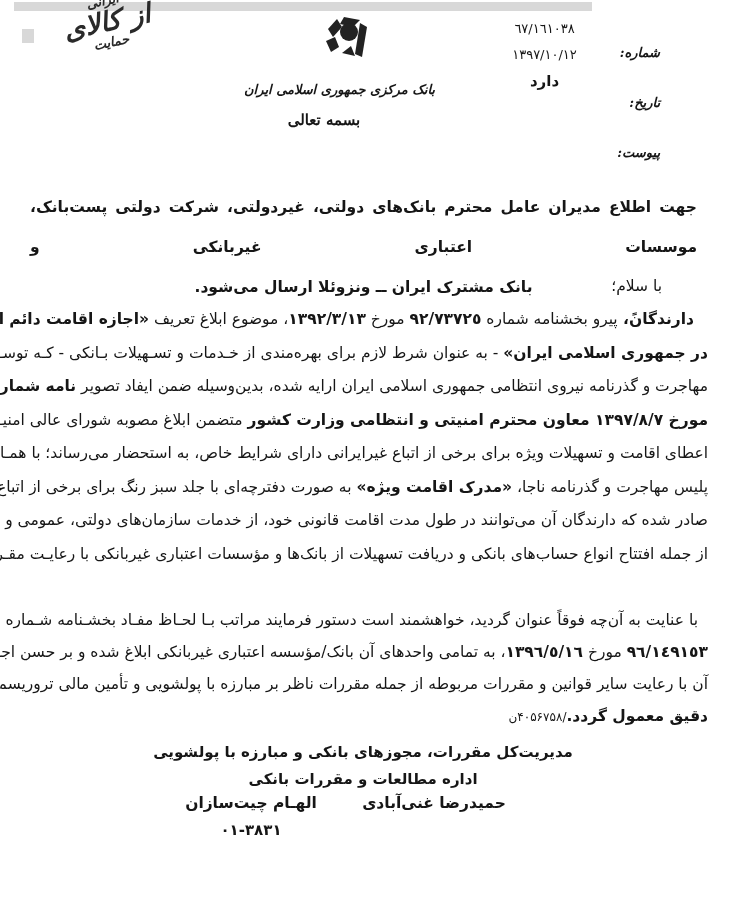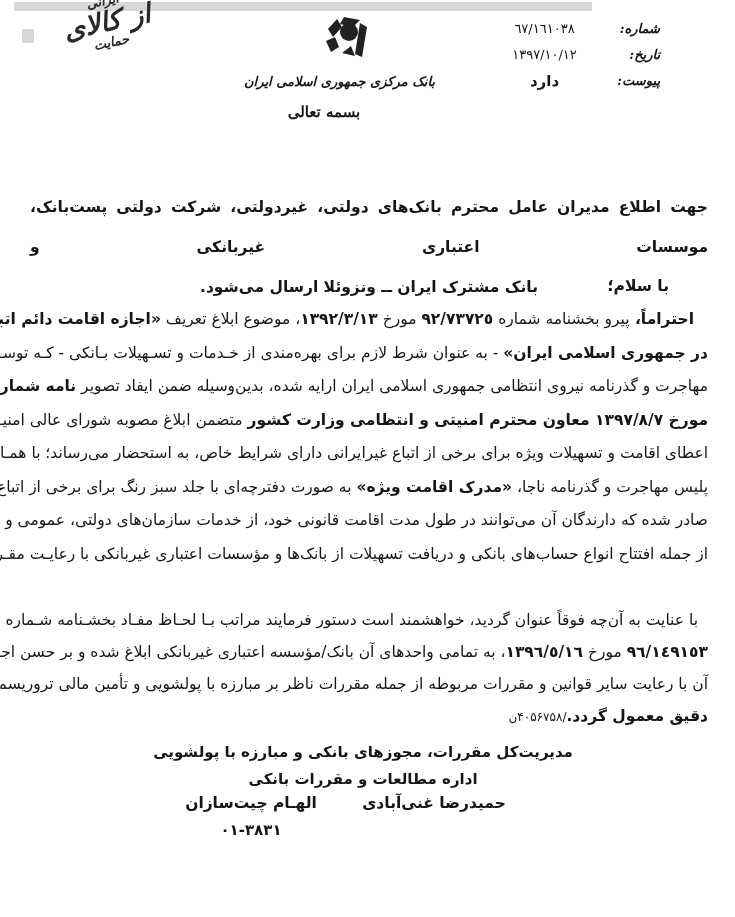--- a/index.html
+++ b/index.html
@@ -25,38 +25,38 @@
     font-weight:bold;font-style:italic;
     color:#2a2a2a;line-height:1.05;
   }
   .stamp .s-top{font-size:13px;letter-spacing:1px;}
   .stamp .s-mid{font-size:27px;}
   .stamp .s-bot{font-size:13px;letter-spacing:2px;}
 
   
   .hlabels{position:absolute;right:75px;top:16px;text-align:right;
     font-family:"DejaVu Serif",serif;font-style:italic;font-weight:bold;font-size:13px;}
-  .hlabels div{line-height:26px;height:26px;}
+  .hlabels div{line-height:26px;height:26px;margin-top:24px;}
   .hvalues{position:absolute;left:497px;top:16px;width:95px;text-align:center;font-size:13px;}
   .hvalues div{line-height:26px;height:26px;direction:ltr;}
   .hvalues .attach-val{font-size:15px;font-weight:bold;direction:rtl;}
 
   
   .logo-wrap{position:absolute;left:265px;top:16px;width:170px;text-align:center;}
   .logo-mark{display:inline-block;}
-  .bank-name{margin-top:12px;font-family:"DejaVu Serif",serif;font-weight:bold;font-style:italic;font-size:13px;white-space:nowrap;}
+  .bank-name{margin-top:20px;font-family:"DejaVu Serif",serif;font-weight:bold;font-style:italic;font-size:13px;white-space:nowrap;}
   .besmele{position:relative;left:-26px;margin-top:14px;font-family:"DejaVu Serif",serif;font-weight:bold;font-size:15px;}
 
   
-  .recipient{position:absolute;right:27px;left:30px;top:187px;
+  .recipient{position:absolute;right:38px;left:30px;top:187px;
     font-weight:bold;font-size:15.5px;line-height:40px;}
   .recipient .r1{text-align:justify;text-align-last:justify;}
   .recipient .r2{text-align:center;}
 
-  .salam{position:absolute;right:66px;top:277px;font-size:15.5px;font-weight:bold;}
+  .salam{position:absolute;right:73px;top:277px;font-size:15.5px;}
 
   
   .para{position:absolute;right:27px;left:37px;font-size:15.5px;}
   #para1{top:303px;}
   #para1 .pline{line-height:33.5px;height:33.5px;}
   #para2{top:604px;}
   #para2 .pline{line-height:32px;height:32px;}
   .pline{text-align:justify;text-align-last:justify;white-space:nowrap;}
   .pline:last-child{text-align-last:right;}
   #para1 .pline:first-child{padding-right:14px;}
@@ -116,21 +116,21 @@
   </div>
 
   <div class="recipient">
     <div class="r1">جهت اطلاع مدیران عامل محترم بانک‌های دولتی، غیردولتی، شرکت دولتی پست‌بانک، موسسات اعتباری غیربانکی و</div>
     <div class="r2">بانک مشترک ایران ــ ونزوئلا ارسال می‌شود.</div>
   </div>
 
   <div class="salam">با سلام؛</div>
 
   <div class="para" id="para1">
-      <div class="pline"><b>احتراماً، </b><span>پیرو بخشنامه شماره </span><b>٩٢/٧٣٧٢٥</b><span> مورخ </span><b>١٣٩٢/٣/١٣</b><span>، موضوع ابلاغ تعریف </span><b>«اجازه اقامت دائم اتباع بیگانه</b></div>
+      <div class="pline"><b>دارندگانً، </b><span>پیرو بخشنامه شماره </span><b>٩٢/٧٣٧٢٥</b><span> مورخ </span><b>١٣٩٢/٣/١٣</b><span>، موضوع ابلاغ تعریف </span><b>«اجازه اقامت دائم اتباع بیگانه</b></div>
       <div class="pline"><b>در جمهوری اسلامی ایران»</b><span> - به عنوان شرط لازم برای بهره‌مندی از خـدمات و تسـهیلات بـانکی - کـه توسـط اداره</span></div>
       <div class="pline"><span>مهاجرت و گذرنامه نیروی انتظامی جمهوری اسلامی ایران ارایه شده، بدین‌وسیله ضمن ایفاد تصویر </span><b>نامه شماره ۱۴۴۱۳۸</b></div>
       <div class="pline"><b>مورخ ۱۳۹۷/۸/۷ معاون محترم امنیتی و انتظامی وزارت کشور</b><span> متضمن ابلاغ مصوبه شورای عالی امنیـت ملـی در خصـوص</span></div>
       <div class="pline"><span>اعطای اقامت و تسهیلات ویژه برای برخی از اتباع غیرایرانی دارای شرایط خاص، به استحضار می‌رساند؛ با همـاهنگی</span></div>
       <div class="pline"><span>پلیس مهاجرت و گذرنامه ناجا، </span><b>«مدرک اقامت ویژه»</b><span> به صورت دفترچه‌ای با جلد سبز رنگ برای برخی از اتباع غیرایرانـی</span></div>
       <div class="pline"><span>صادر شده که دارندگان آن می‌توانند در طول مدت اقامت قانونی خود، از خدمات سازمان‌های دولتی، عمومی و خصوصی</span></div>
       <div class="pline"><span>از جمله افتتاح انواع حساب‌های بانکی و دریافت تسهیلات از بانک‌ها و مؤسسات اعتباری غیربانکی با رعایـت مقـررات</span></div>
     </div>
   <div class="para" id="para2">
       <div class="pline"><span>با عنایت به آن‌چه فوقاً عنوان گردید، خواهشمند است دستور فرمایند مراتب بـا لحـاظ مفـاد بخشـنامه شـماره</span></div>

